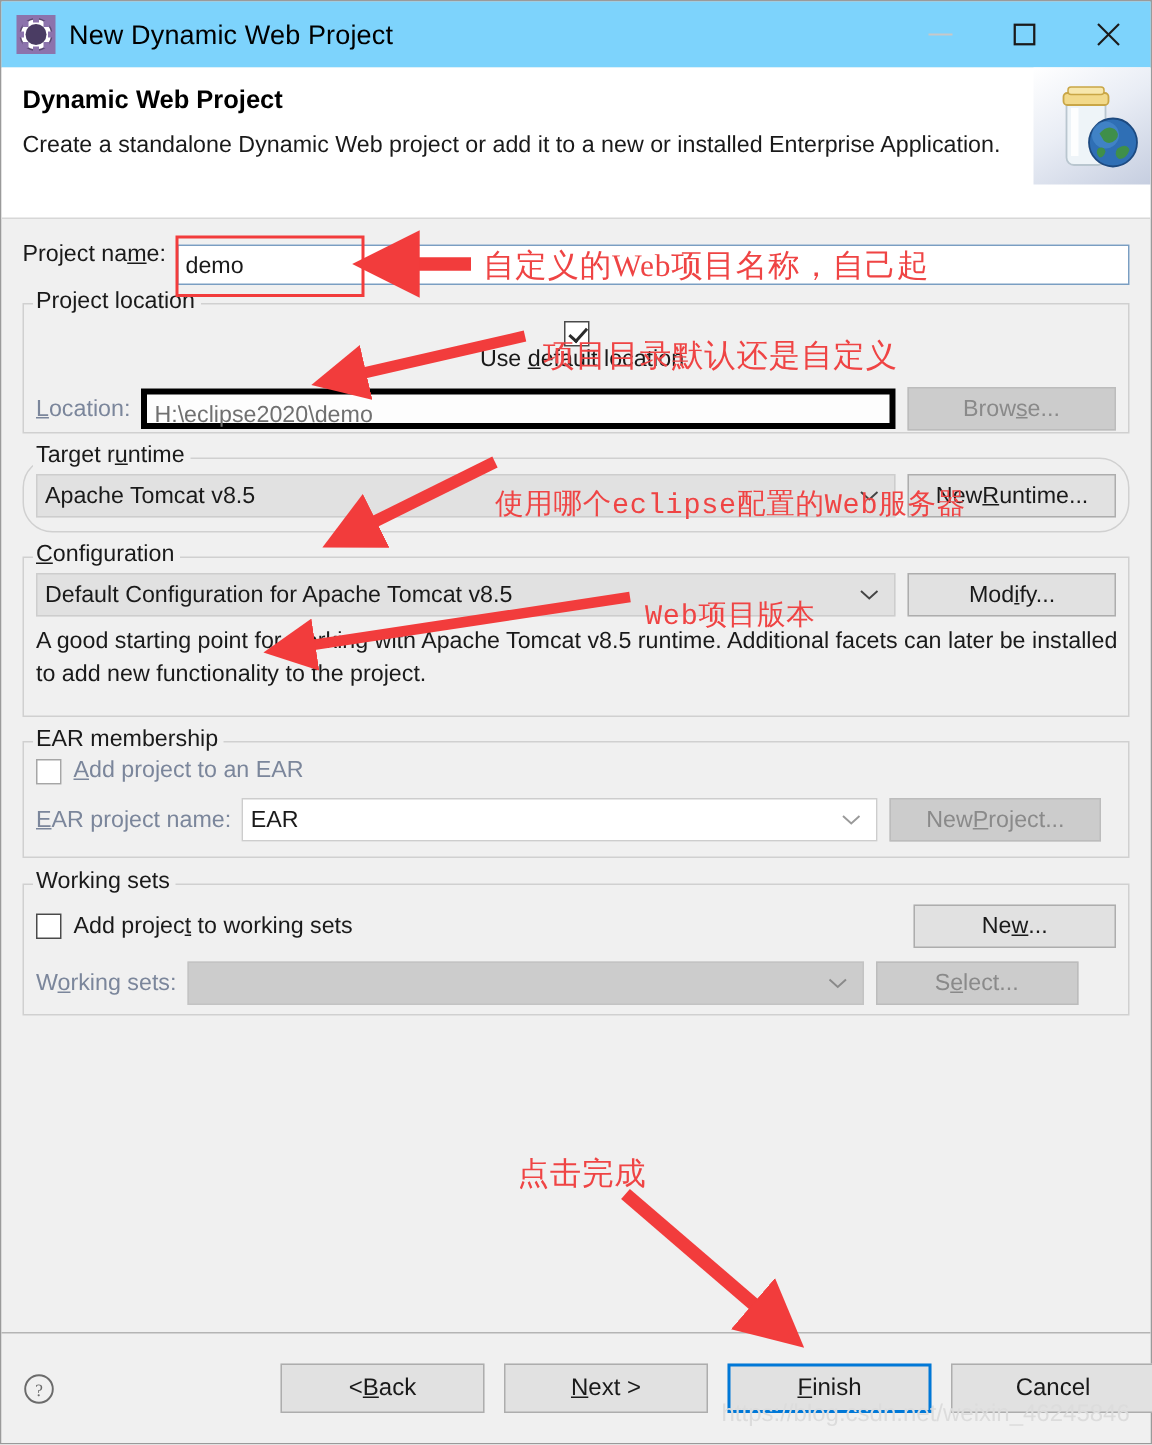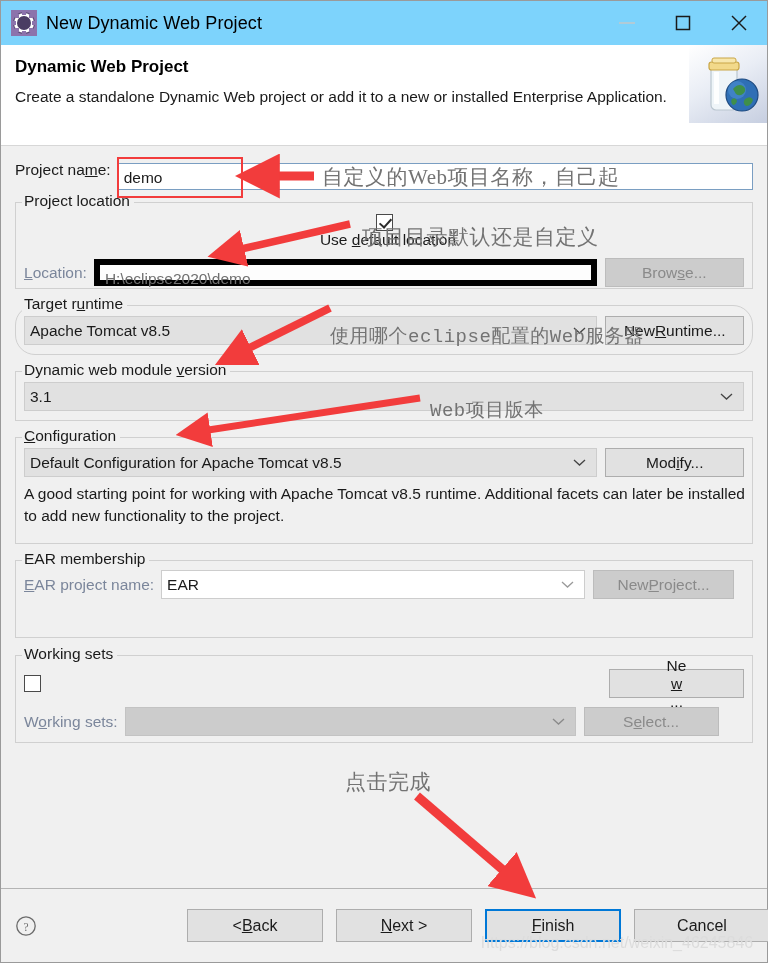--- a/index.html
+++ b/index.html
@@ -137,21 +137,21 @@
     border: 1px solid #7a9ec2;
     background: #ffffff;
     height: 27px;
     line-height: 27px;
     padding: 0 5px;
     font-size: 15.5px;
     color: #1a1a1a;
     box-sizing: border-box;
   }
   .textbox.disabled {
-    border: 6px solid #000000;
+    border: 4px solid #000000;
     background: #fdfdfd;
     color: #707070;
   }
 
   
   .group {
     border: 1px solid #d0d0d0;
     margin-top: 6px;
     padding: 0 8px 8px 8px;
     position: relative;
@@ -269,21 +269,21 @@
 
   
   #annotations {
     position: absolute;
     left: 0; top: 0;
     width: 768px; height: 963px;
     pointer-events: none;
   }
   .anno-text {
     position: absolute;
-    color: #737373;
+    color: #ef4444;
     font-family: "Liberation Serif", serif;
     font-size: 21px;
     white-space: nowrap;
     letter-spacing: 0.5px;
   }
   .anno-text.mono {
     font-family: "Liberation Mono", monospace;
     font-size: 19px;
   }
   #redbox {
@@ -403,33 +403,20 @@
             </span>
         </div>
         <div class="btn" style="margin-left:8px; width:141px;">
             <span>New </span>
             <u class="mn">R</u>
             <span>untime...</span>
           </div>
       </div>
     </div>
 
-    <div class="group" style="height:50px; margin-top:16px;">
-      <div class="legend"><span>Dynamic web module </span><u class="mn">v</u><span>ersion</span></div>
-      <div class="row" style="margin-top:10px;">
-        <div class="combo" style="width:734px;">
-          <span>3.1</span>
-          <span class="caret">
-              <svg width="13" height="9" viewBox="0 0 13 9">
-                <polyline points="1,2 6.5,7 12,2" fill="none" stroke="#444" stroke-width="1.3"></polyline>
-              </svg>
-            </span>
-        </div>
-      </div>
-    </div>
 
     <div class="group" style="height:107px; margin-top:16px;">
       <div class="legend"><u class="mn">C</u><span>onfiguration</span></div>
       <div class="row" style="margin-top:10px;">
         <div class="combo" style="width:585px;">
           <span>Default Configuration for Apache Tomcat v8.5</span>
           <span class="caret">
               <svg width="13" height="9" viewBox="0 0 13 9">
                 <polyline points="1,2 6.5,7 12,2" fill="none" stroke="#444" stroke-width="1.3"></polyline>
               </svg>
@@ -439,20 +426,24 @@
             <span>Mod</span>
             <u class="mn">i</u>
             <span>fy...</span>
           </div>
       </div>
       <div class="desc-text" style="width:725px;">A good starting point for working with Apache Tomcat v8.5 runtime. Additional facets can later be installed to add new functionality to the project.</div>
     </div>
 
     <div class="group" style="height:78px; margin-top:16px;">
       <div class="legend">EAR membership</div>
+      <div class="row" style="margin-top:10px;">
+        <span class="cb disabled"></span>
+        <span class="cb-label disabled"><u class="mn">A</u><span>dd project to an EAR</span></span>
+      </div>
       <div class="row" style="margin-top:9px;">
         <span class="field-label" style="color:#7b869b;"><u class="mn">E</u><span>AR project name:</span></span>
         <div class="combo white" style="margin-left:7px; width:424px;">
           <span>EAR</span>
           <span class="caret">
               <svg width="13" height="9" viewBox="0 0 13 9">
                 <polyline points="1,2 6.5,7 12,2" fill="none" stroke="#9a9a9a" stroke-width="1.3"></polyline>
               </svg>
             </span>
         </div>
@@ -461,21 +452,22 @@
             <u class="mn">P</u>
             <span>roject...</span>
           </div>
       </div>
     </div>
 
     <div class="group" style="height:88px; margin-top:17px;">
       <div class="legend">Working sets</div>
       <div class="row" style="margin-top:13px;">
         <span class="cb"></span>
-        <div class="btn" style="margin-left:auto; width:135px;flex-direction:column;">
+        <span class="cb-label"><span>Add projec</span><u class="mn">t</u><span> to working sets</span></span>
+        <div class="btn" style="margin-left:auto; width:135px;">
             <span>Ne</span>
             <u class="mn">w</u>
             <span>...</span>
           </div>
       </div>
       <div class="row" style="margin-top:9px;">
         <span class="field-label" style="color:#7b869b;"><span>W</span><u class="mn">o</u><span>rking sets:</span></span>
         <div class="combo disabled" style="margin-left:7px; width:451px;">
           <span></span>
           <span class="caret">

